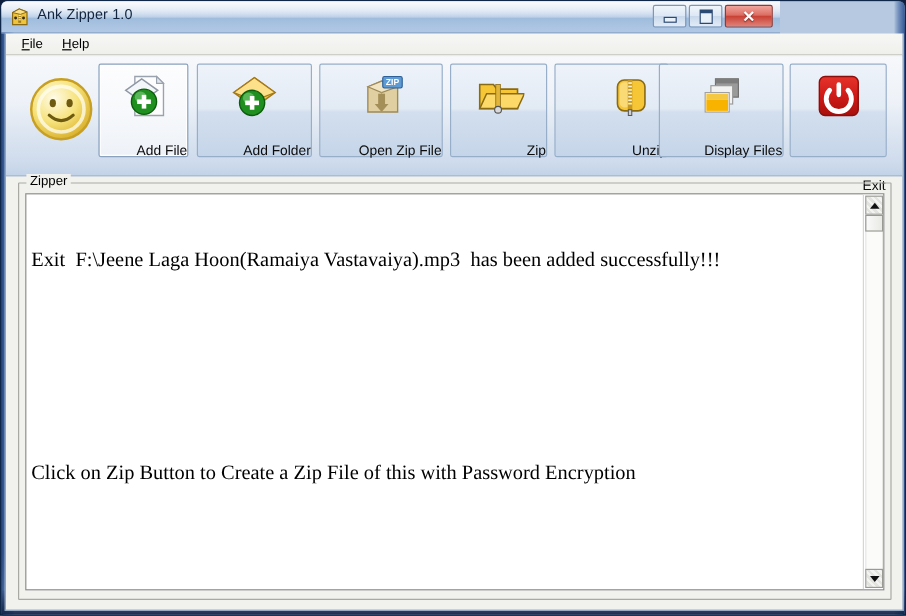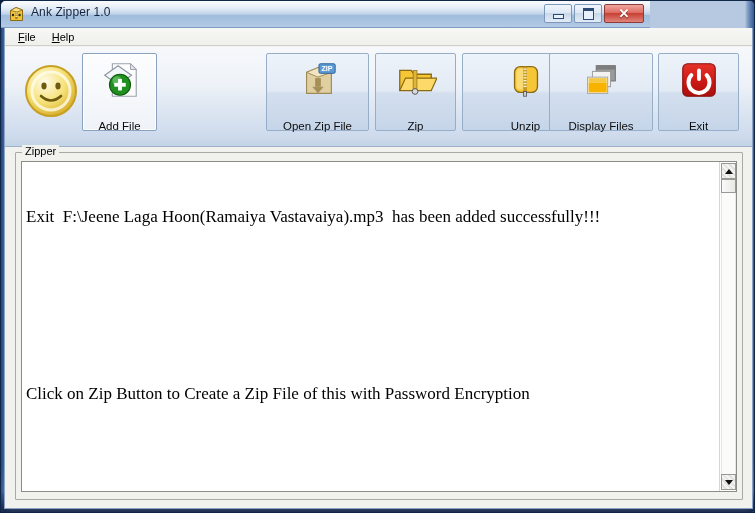--- a/index.html
+++ b/index.html
@@ -189,21 +189,21 @@
   .tbtn {
     position: absolute;
     top: 6px;
     height: 78px;
     box-sizing: border-box;
     border: 1px solid #97aec9;
     border-radius: 2px;
     background: linear-gradient(to bottom, #eef3fa 0%, #e2eaf4 48%, #d3dfee 52%, #c5d5e9 100%);
     display: flex;
     flex-direction: column;
-    align-items: center;
+    align-items: flex-end;
     justify-content: flex-start;
     cursor: default;
   }
   .tbtn.hovered {
     border: 1px solid #8aa2be;
     background: linear-gradient(to bottom, #fdfdfe 0%, #f6f8fb 55%, #eef2f8 100%);
     box-shadow: inset 0 0 0 1px #ffffff;
   }
   .tbtn .tico {
     height: 46px;
@@ -392,20 +392,34 @@
             <circle cx="22" cy="27" r="11" fill="#1f8f1f"></circle>
             <circle cx="22" cy="27" r="11" fill="none" stroke="#0d5c0d" stroke-width="1.2"></circle>
             <circle cx="19" cy="23" r="5" fill="#7fd07f" opacity="0.6"></circle>
             <rect x="20" y="21" width="4" height="12" fill="#ffffff"></rect>
             <rect x="16" y="25" width="12" height="4" fill="#ffffff"></rect>
           </svg>
         </div>
         <div class="tlabel">Add File</div>
       </div>
 
+      <div class="tbtn" style="left:159px; width:96px;">
+        <div class="tico">
+          <svg viewBox="0 0 44 44" width="42" height="42">
+            <path d="M22 6 L40 19 L22 32 L4 19 Z" fill="#f7c93a" stroke="#a4791a" stroke-width="1.4"></path>
+            <path d="M22 6 L40 19 L22 26 L4 19 Z" fill="#fde08a" stroke="#a4791a" stroke-width="1"></path>
+            <circle cx="20" cy="28" r="11" fill="#1f8f1f"></circle>
+            <circle cx="20" cy="28" r="11" fill="none" stroke="#0d5c0d" stroke-width="1.2"></circle>
+            <circle cx="17" cy="24" r="5" fill="#7fd07f" opacity="0.6"></circle>
+            <rect x="18" y="22" width="4" height="12" fill="#ffffff"></rect>
+            <rect x="14" y="26" width="12" height="4" fill="#ffffff"></rect>
+          </svg>
+        </div>
+        <div class="tlabel">Add Folder</div>
+      </div>
 
       <div class="tbtn" style="left:261px; width:103px;">
         <div class="tico">
           <svg viewBox="0 0 44 44" width="42" height="42">
             <path d="M10 14 L22 9 L36 14 L36 36 L10 36 Z" fill="#e0cfa0" stroke="#9e8a56" stroke-width="1.2"></path>
             <path d="M10 14 L22 9 L36 14 L22 19 Z" fill="#f0e4c3" stroke="#9e8a56" stroke-width="1"></path>
             <path d="M22 19 L22 36" stroke="#b9a775" stroke-width="1"></path>
             <rect x="23" y="5" width="17" height="10" rx="1.5" fill="#5e9bd4" stroke="#2e5f96" stroke-width="1"></rect>
             <text x="31.5" y="12.8" font-family="Liberation Sans, sans-serif" font-size="7.5" font-weight="bold" fill="#ffffff" text-anchor="middle">ZIP</text>
             <rect x="19" y="20" width="6" height="9" fill="#a58f59"></rect>
@@ -455,21 +469,21 @@
             <rect x="17" y="7" width="20" height="4" fill="#7d7d7d"></rect>
             <rect x="13" y="13" width="19" height="16" fill="#f2f2f2" stroke="#9a9a9a" stroke-width="1"></rect>
             <rect x="8" y="19" width="21" height="17" fill="#ffffff" stroke="#a0a0a0" stroke-width="1"></rect>
             <rect x="9" y="20" width="19" height="5" fill="#f5c844"></rect>
             <rect x="9" y="25" width="19" height="10" fill="#f8b200"></rect>
           </svg>
         </div>
         <div class="tlabel">Display Files</div>
       </div>
 
-      <div class="tbtn" style="left:653px; width:81px;">
+      <div class="tbtn" style="left:653px; width:81px;gap:29px;">
         <div class="tico">
           <svg viewBox="0 0 44 44" width="42" height="42">
             <defs>
               <linearGradient id="exg" x1="0" y1="0" x2="0" y2="1">
                 <stop offset="0%" stop-color="#e5332b"></stop>
                 <stop offset="50%" stop-color="#cf1b17"></stop>
                 <stop offset="100%" stop-color="#a90f0c"></stop>
               </linearGradient>
             </defs>
             <rect x="5" y="5" width="34" height="34" rx="5" fill="url(#exg)" stroke="#8a0e0b" stroke-width="1.2"></rect>

